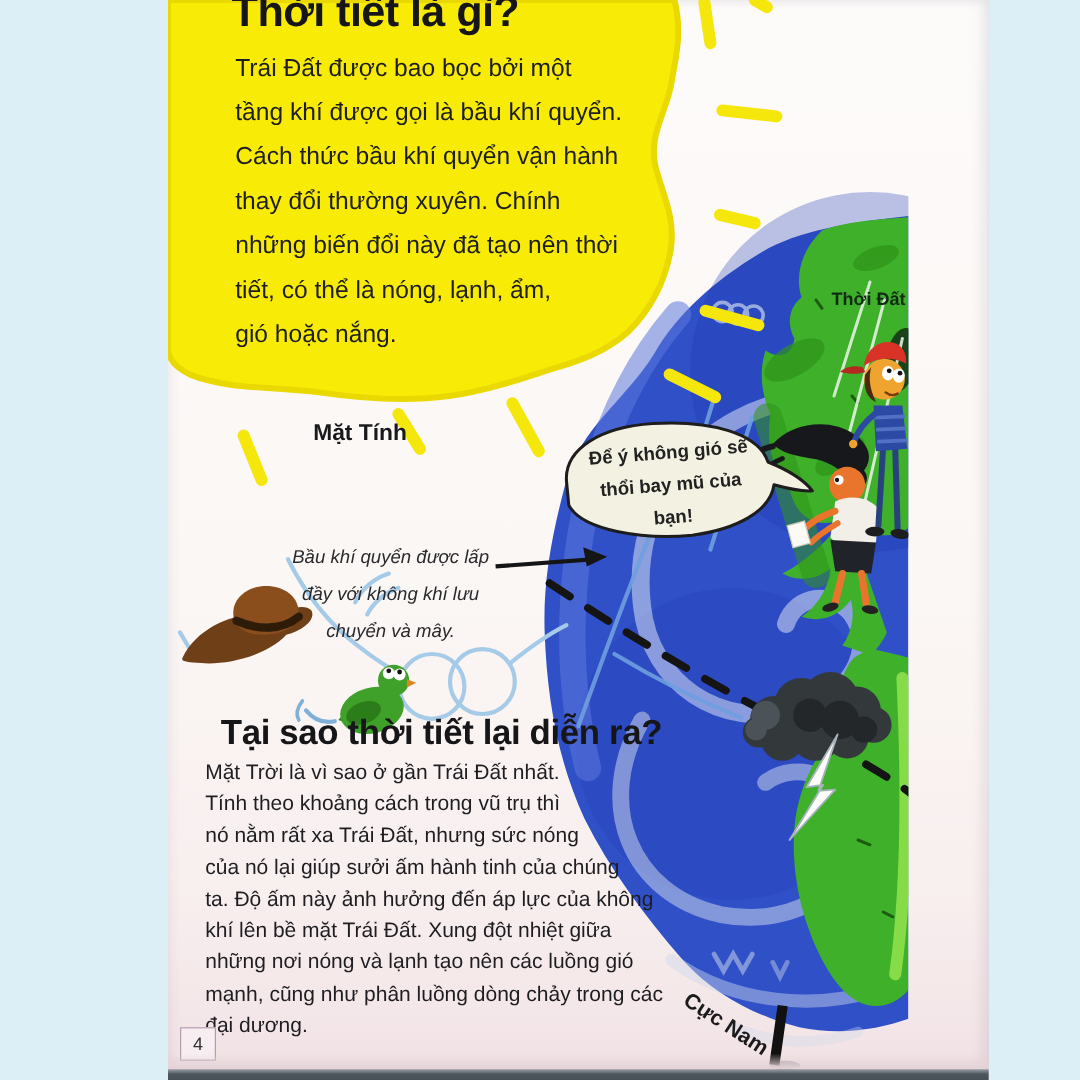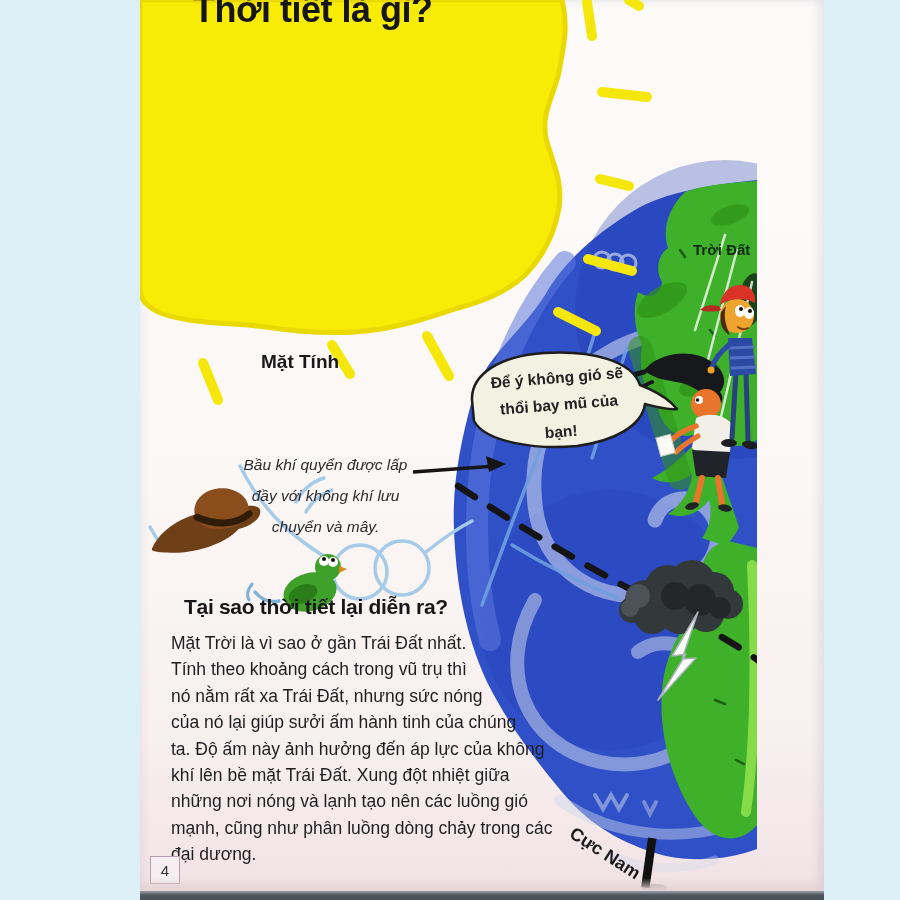--- a/index.html
+++ b/index.html
@@ -26,21 +26,21 @@
   .earth-label{left:553px;top:241px;font-size:15px;font-weight:700;color:#102b12;}
   .bubble-text{
     left:340px;top:364px;width:158px;text-align:center;
     font-size:15.5px;line-height:27px;font-weight:700;color:#222;
     transform:rotate(-4.5deg);
   }
   .caption{
     left:78px;top:437px;width:215px;text-align:center;
     font-style:italic;font-size:15.5px;line-height:31px;color:#2a2a2e;margin-top:12px;
   }
-  .h2{left:44px;top:595px;font-size:21px;font-weight:800;letter-spacing:-.3px;color:#161618;}
+  .h2{left:44px;top:595px;font-size:29px;font-weight:800;letter-spacing:-.3px;color:#161618;}
   .body2{left:31px;top:630px;font-size:17.5px;line-height:26.4px;font-weight:400;color:#1e1e22;margin:0;}
   .south-pole{
     left:437px;top:823px;font-size:18px;font-weight:700;color:#1b1b1d;
     transform:rotate(33deg);transform-origin:left top;
   }
   .pagenum{
     position:absolute;left:10px;top:856px;width:28px;height:26px;
     border:1.5px solid #b49cae;background:#f7eef1;
     display:flex;align-items:center;justify-content:center;
     font-size:15px;color:#333;
@@ -258,24 +258,31 @@
       <path d="M 366,464 L 346,456 L 349,472 Z" fill="#151515"></path>
     </g>
 
     <path d="M 332,400 C 331,374 360,356 404,353 C 452,350 492,361 500,385
          C 520,393 530,400 537,409 C 528,410 516,407 505,404
          C 502,426 474,441 437,446 C 396,450 345,442 334,421 Z" fill="#f3f1e2" stroke="#1d1d1d" stroke-width="2.5" stroke-linejoin="round"></path>
   </svg>
 
   <h1 class="txt page-title" style="margin:0;">Thời tiết là gì?</h1>
 
+  <p class="txt intro">Trái Đất được bao bọc bởi một
+tầng khí được gọi là bầu khí quyển.
+Cách thức bầu khí quyển vận hành
+thay đổi thường xuyên. Chính
+những biến đổi này đã tạo nên thời
+tiết, có thể là nóng, lạnh, ẩm,
+gió hoặc nắng.</p>
 
   <div class="txt sun-label">Mặt Tính</div>
 
-  <div class="txt earth-label">Trời Đất</div>
+  <div class="txt earth-label">Thời Đất</div>
 
   <div class="txt bubble-text">Để ý không gió sẽ
 thổi bay mũ của
 bạn!</div>
 
   <div class="txt caption">Bầu khí quyển được lấp
 đầy với không khí lưu
 chuyển và mây.</div>
 
   <h2 class="txt h2" style="margin:0;">Tại sao thời tiết lại diễn ra?</h2>

